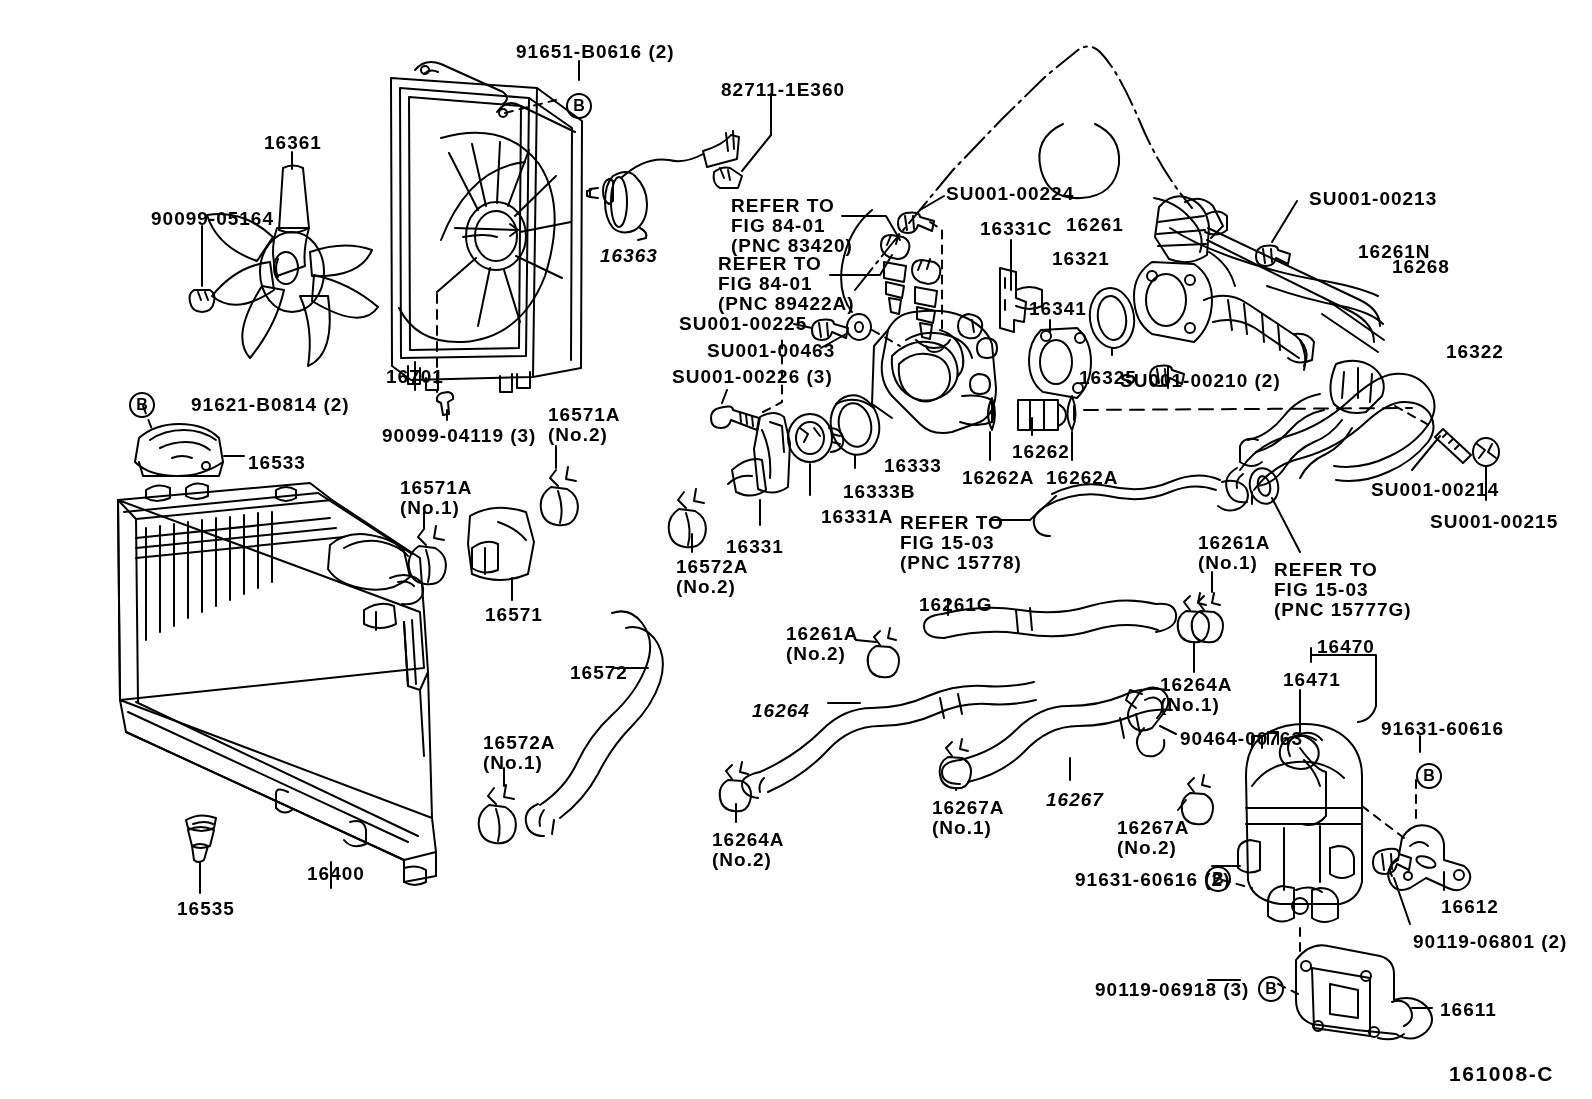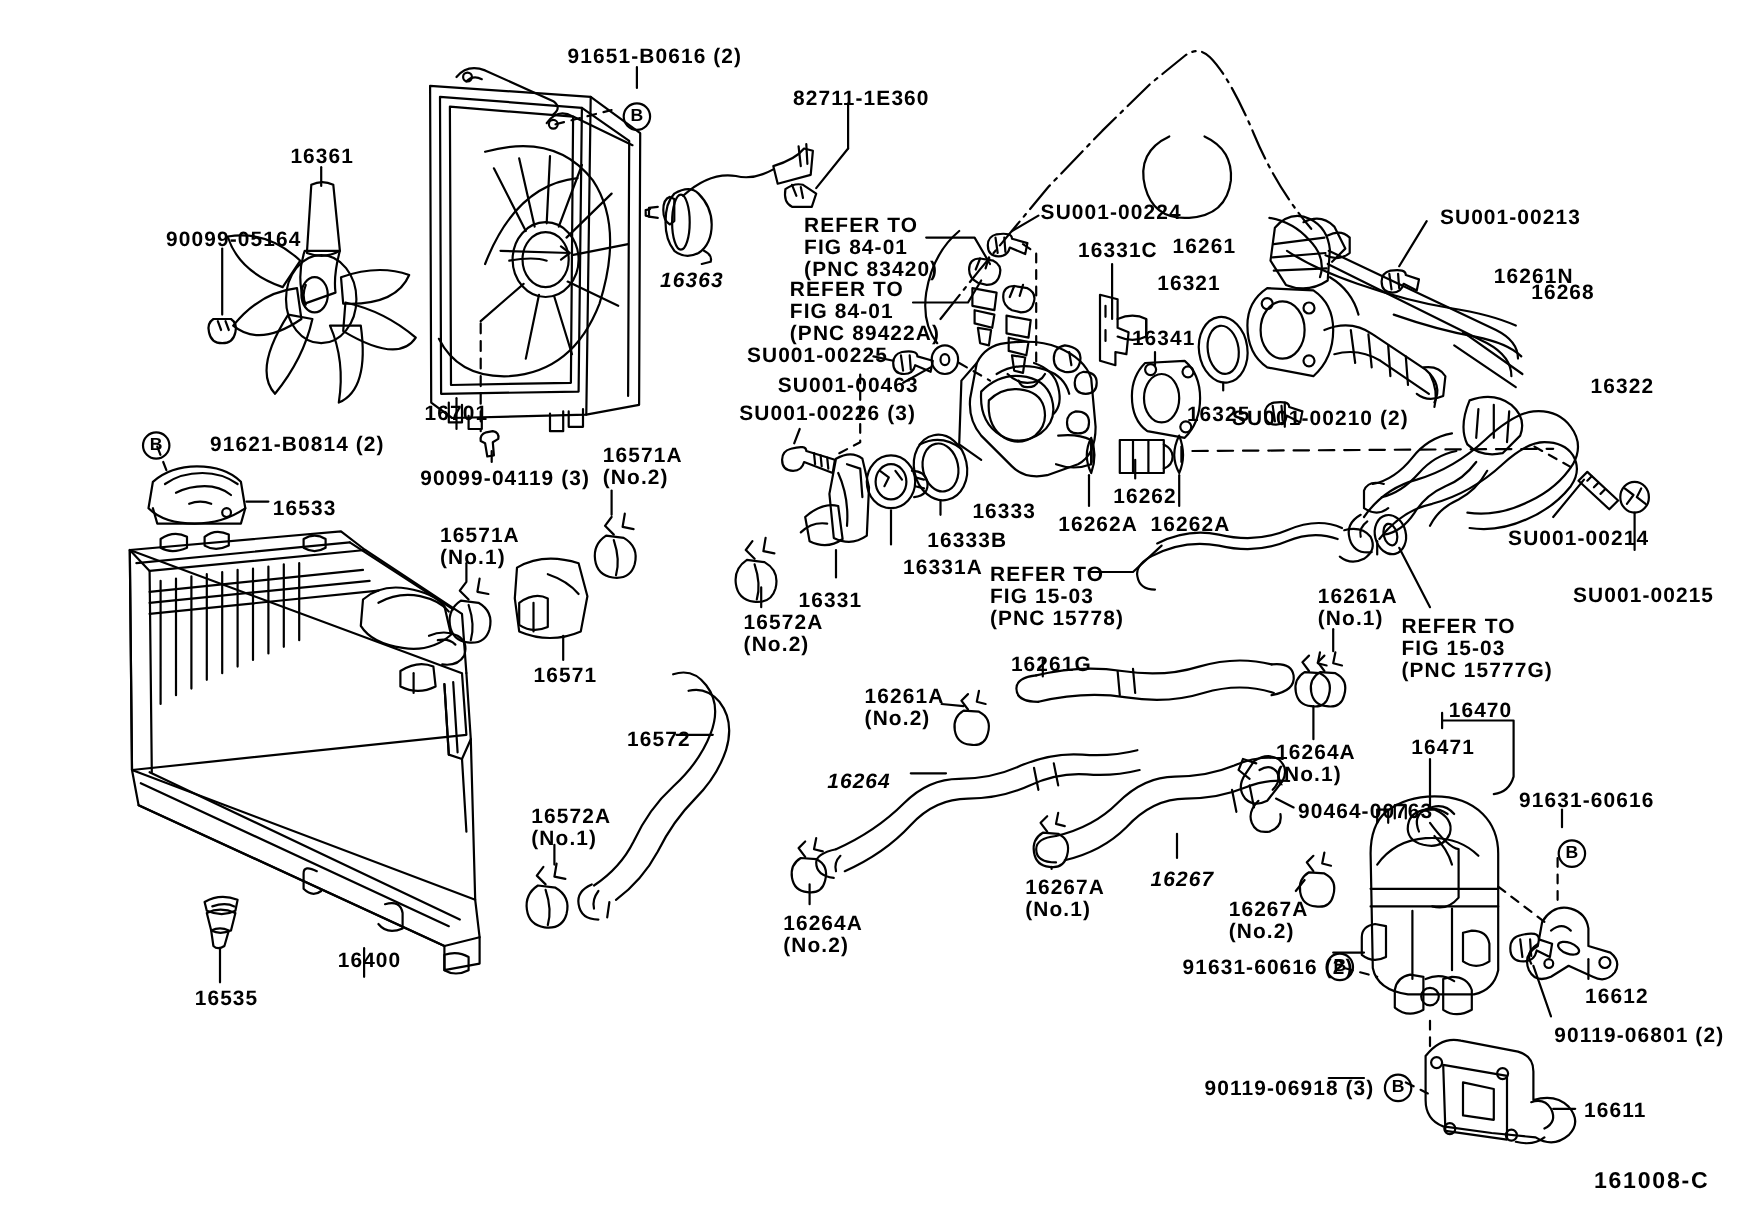--- a/index.html
+++ b/index.html
@@ -583,21 +583,21 @@
       <div class="lbl" style="left: 1446px; top: 342px;">16322</div>
       <div class="lbl" style="left: 1120px; top: 371px;">SU001-00210 (2)</div>
       <div class="lbl" style="left: 1012px; top: 442px;">16262</div>
       <div class="lbl" style="left: 962px; top: 468px;">16262A</div>
       <div class="lbl" style="left: 1046px; top: 468px;">16262A</div>
       <div class="lbl" style="left: 884px; top: 456px;">16333</div>
       <div class="lbl" style="left: 843px; top: 482px;">16333B</div>
       <div class="lbl" style="left: 793px; top: 507px; margin-left: 28px;">16331A</div>
       <div class="lbl" style="left: 726px; top: 537px;">16331</div>
       <div class="lbl" style="left: 1371px; top: 480px;">SU001-00214</div>
-      <div class="lbl" style="left: 1430px; top: 512px; margin-top: 20px;">SU001-00215</div>
+      <div class="lbl" style="left: 1430px; top: 512px;">SU001-00215</div>
       <div class="lbl" style="left: 191px; top: 395px;">91621-B0814 (2)</div>
       <div class="lbl" style="left: 248px; top: 453px;">16533</div>
       <div class="lbl" style="left: 386px; top: 367px;">16701</div>
       <div class="lbl" style="left: 382px; top: 426px;">90099-04119 (3)</div>
       <div class="lbl" style="left: 548px; top: 405px;"><div>16571A</div><div class="sub">(No.2)</div></div>
       <div class="lbl" style="left: 400px; top: 478px;"><div>16571A</div><div class="sub">(No.1)</div></div>
       <div class="lbl" style="left: 485px; top: 605px;">16571</div>
       <div class="lbl" style="left: 676px; top: 557px;"><div>16572A</div><div class="sub">(No.2)</div></div>
       <div class="lbl" style="left: 900px; top: 513px;"><div>REFER TO</div><div class="sub">FIG 15-03</div><div class="sub">(PNC 15778)</div></div>
       <div class="lbl" style="left: 1198px; top: 533px;"><div>16261A</div><div class="sub">(No.1)</div></div>

